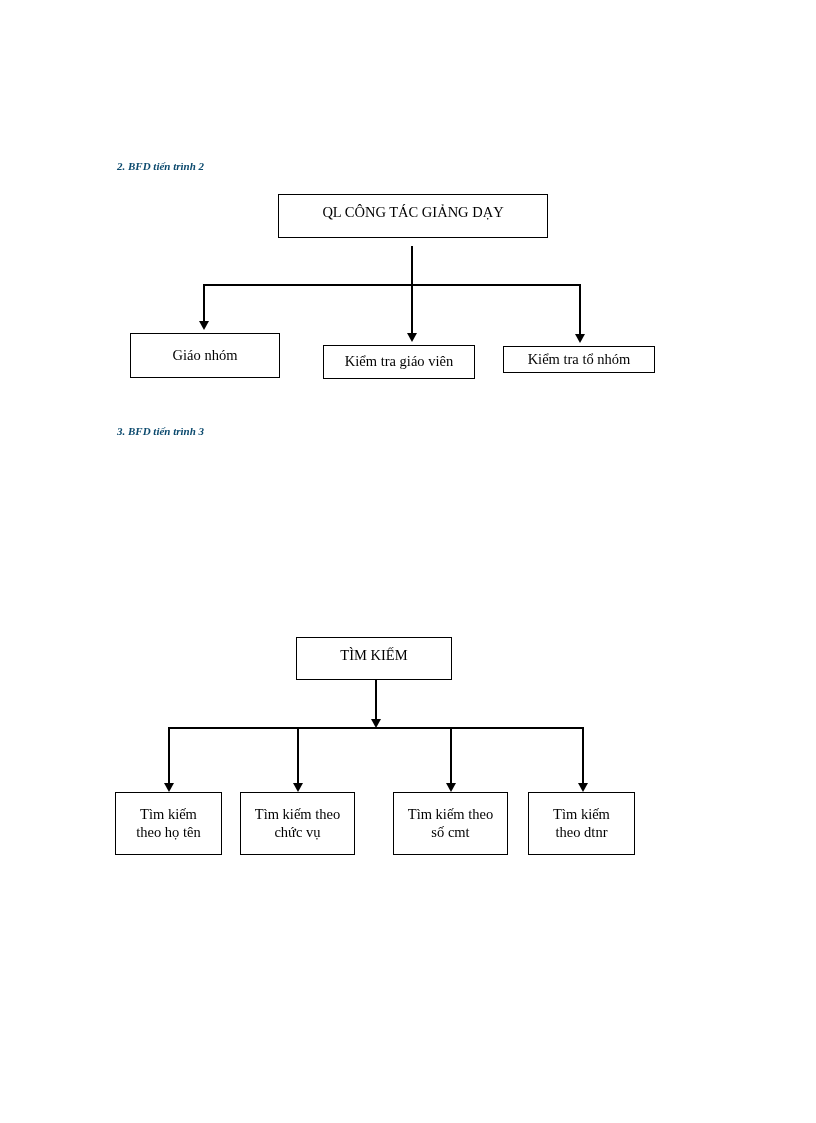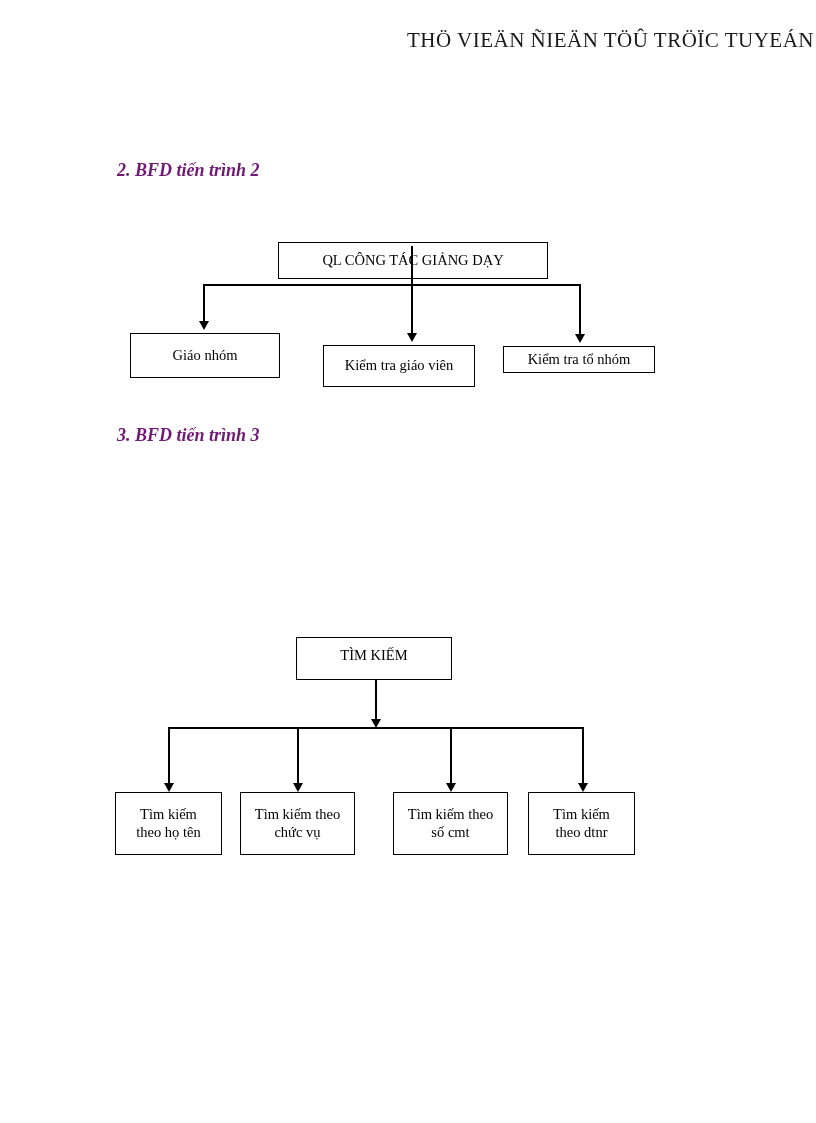--- a/index.html
+++ b/index.html
@@ -33,22 +33,22 @@
     color: #1a1a1a;
   }
 
   
   .section-heading {
     position: absolute;
     left: 117px;
     font-family: "Liberation Serif", "DejaVu Serif", serif;
     font-weight: bold;
     font-style: italic;
-    font-size: 18px;
-    color: #701a75;
+    font-size: 11px;
+    color: #0c4a6e;
     white-space: nowrap;
   }
   #heading-2 { top: 160px; }
   #heading-3 { top: 425px; text-align: right; }
 
   
   .node-box {
     position: absolute;
     box-sizing: border-box;
     border: 1.6px solid #000000;
@@ -88,48 +88,47 @@
     border-left: 5px solid transparent;
     border-right: 5px solid transparent;
     border-top: 9px solid #000000;
   }
 </style>
 </head>
 <body>
 
 <div id="page">
 
-  <div class="page-header">THÖ VIEÄN ÑIEÄN TÖÛ TRÖÏC TUYEÁN</div>
 
   <div class="section-heading" id="heading-2">2. BFD tiến  trình 2</div>
 
   <div>
 
-    <div class="node-box root" style="left:278px; top:194px; width:270px; height:37px;margin-top:48px;">
+    <div class="node-box root" style="left:278px; top:194px; width:270px; height:44px;">
       <span class="node-label">QL CÔNG TÁC GIẢNG DẠY</span>
     </div>
 
     <div class="edge-v" style="left:411px; top:246px; height:39px;"></div>
 
     <div class="edge-h" style="left:203px; top:284px; width:378px;"></div>
 
     <div class="edge-v" style="left:203px; top:284px; height:38px;"></div>
     <div class="arrow-head" style="left:199px; top:321px;"></div>
 
     <div class="edge-v" style="left:411px; top:284px; height:50px;"></div>
     <div class="arrow-head" style="left:407px; top:333px;"></div>
 
     <div class="edge-v" style="left:579px; top:284px; height:51px;"></div>
     <div class="arrow-head" style="left:575px; top:334px;"></div>
 
     <div class="node-box leaf" style="left:130px; top:333px; width:150px; height:45px;">
       <span class="node-label">Giáo nhóm</span>
     </div>
 
-    <div class="node-box leaf" style="left:323px; top:345px; width:152px; height:42px;">
+    <div class="node-box leaf" style="left:323px; top:345px; width:152px; height:34px;">
       <span class="node-label">Kiểm tra giáo viên</span>
     </div>
 
     <div class="node-box leaf" style="left:503px; top:346px; width:152px; height:27px;">
       <span class="node-label">Kiểm tra tổ nhóm</span>
     </div>
   </div>
 
   <div class="section-heading" id="heading-3">3. BFD tiến trình 3</div>
 

